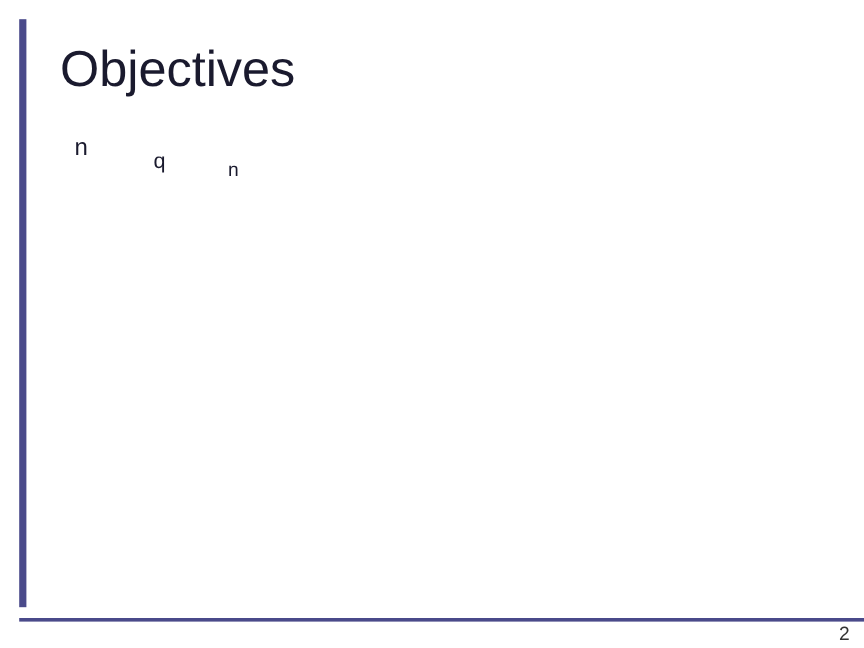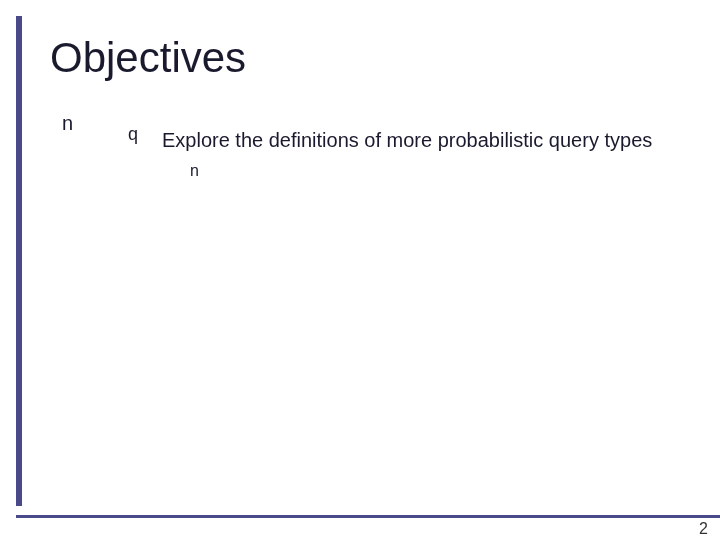--- a/index.html
+++ b/index.html
@@ -155,21 +155,20 @@
 
     <ul class="main-list">
       <li>
         <span class="bullet-n">n</span>
         <div>
 
           <ul class="sub-list">
             <li>
               <span class="bullet-q">q</span>
               <div>
-                <span class="sub-text">Explore the definitions of more probabilistic query types</span>
 
                 <ul class="sub-sub-list">
                   <li>
                     <span class="bullet-n2">n</span>
                   </li>
                 </ul>
               </div>
             </li>
           </ul>
         </div>

